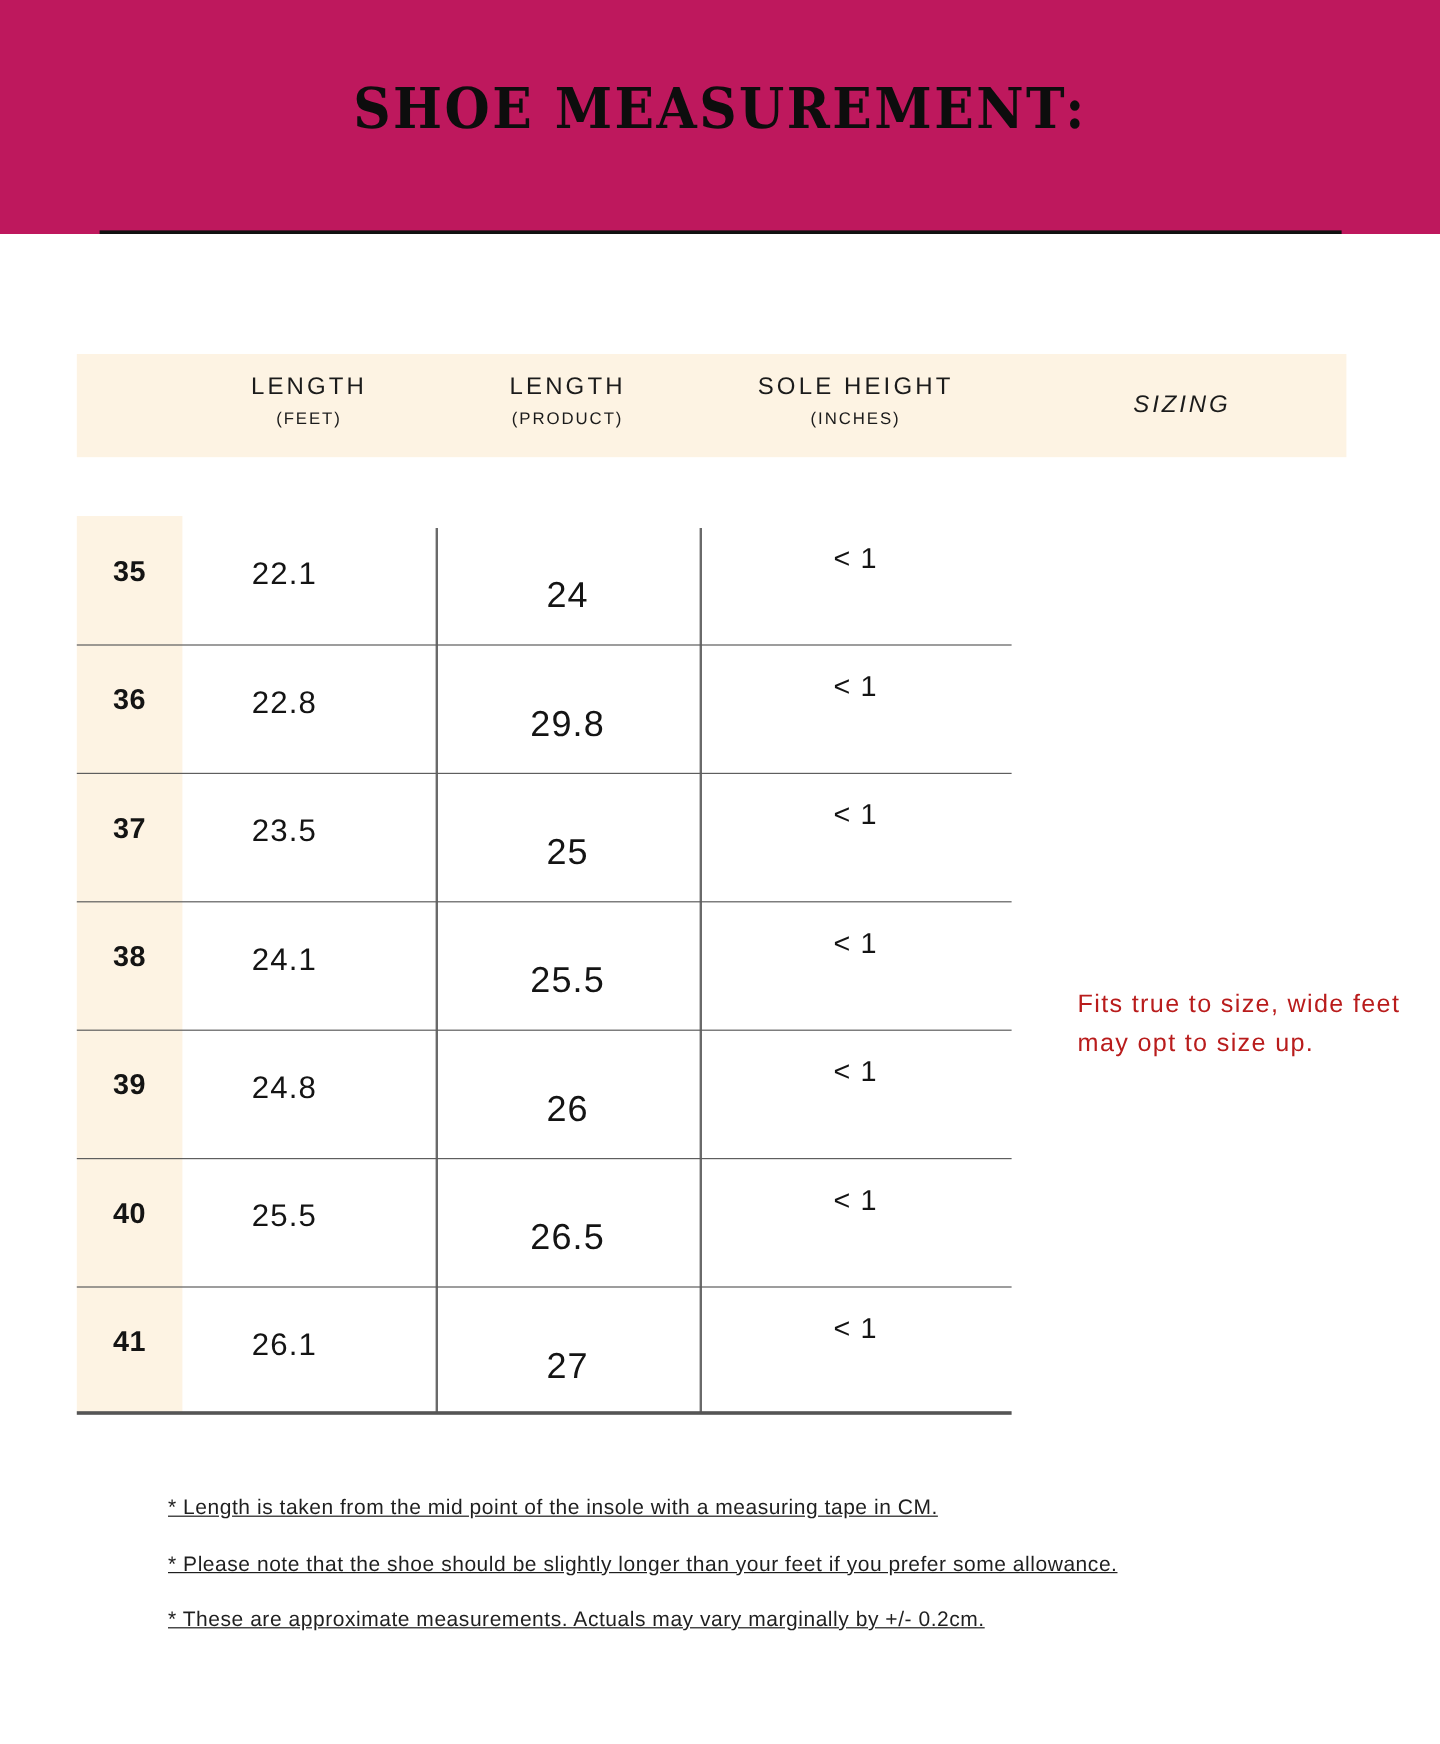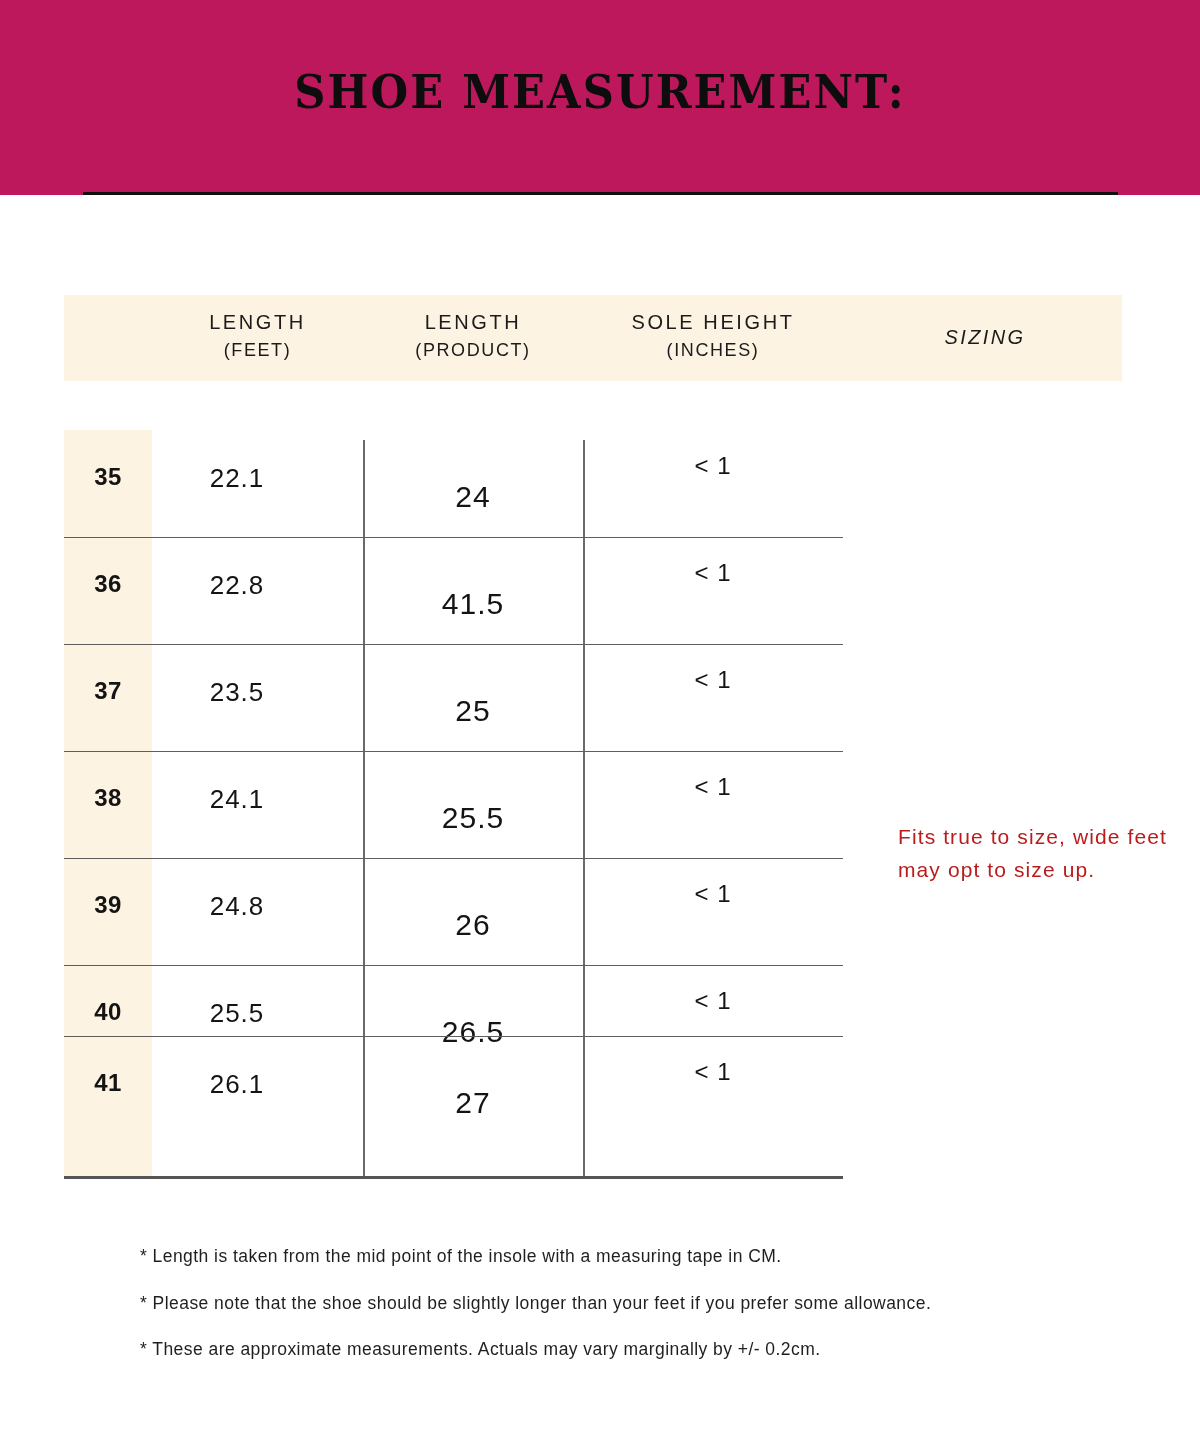--- a/index.html
+++ b/index.html
@@ -67,21 +67,21 @@
     display: block;
     font-size: 20px;
     letter-spacing: 2.6px;
     font-weight: 400;
     line-height: 1;
     white-space: nowrap;
   }
   .th .th-sub {
     display: block;
     margin-top: 9px;
-    font-size: 18px;
+    font-size: 14px;
     letter-spacing: 1.6px;
     font-weight: 400;
     line-height: 1;
     white-space: nowrap;
   }
   .th-len-feet   { left: 152px; top: 312px; width: 211px; }
   .th-len-prod   { left: 363px; top: 312px; width: 220px; }
   .th-sole       { left: 583px; top: 312px; width: 260px; }
   .th-sizing     { left: 860px; top: 327px; width: 250px; font-style: italic; }
   .th-sizing .th-main { letter-spacing: 2.4px; }
@@ -190,20 +190,21 @@
     top: 1248px;
     width: 1000px;
   }
   .footnote {
     font-size: 17.5px;
     letter-spacing: 0.45px;
     line-height: 1;
     color: #1f1f1f;
     margin-bottom: 29px;
     white-space: nowrap;
+    text-decoration: underline;
   }
 </style>
 </head>
 <body>
 
 <div class="header-band">
   <div class="page-title">SHOE MEASUREMENT:</div>
 </div>
 <div class="title-rule"></div>
 
@@ -236,21 +237,21 @@
       <div class="row first" style="top: 0px;">
         <div class="cell cell-size">35</div>
         <div class="cell cell-feet">22.1</div>
         <div class="cell cell-prod">24</div>
         <div class="cell cell-sole">&lt; 1</div>
       </div>
       <div class="row" style="top: 107px;">
         <div class="rowline"></div>
         <div class="cell cell-size">36</div>
         <div class="cell cell-feet">22.8</div>
-        <div class="cell cell-prod">41.5</div>
+        <div class="cell cell-prod">29.8</div>
         <div class="cell cell-sole">&lt; 1</div>
       </div>
       <div class="row" style="top: 214px;">
         <div class="rowline"></div>
         <div class="cell cell-size">37</div>
         <div class="cell cell-feet">23.5</div>
         <div class="cell cell-prod">25</div>
         <div class="cell cell-sole">&lt; 1</div>
       </div>
       <div class="row" style="top: 321px;">
@@ -267,21 +268,21 @@
         <div class="cell cell-prod">26</div>
         <div class="cell cell-sole">&lt; 1</div>
       </div>
       <div class="row" style="top: 535px;">
         <div class="rowline"></div>
         <div class="cell cell-size">40</div>
         <div class="cell cell-feet">25.5</div>
         <div class="cell cell-prod">26.5</div>
         <div class="cell cell-sole">&lt; 1</div>
       </div>
-      <div class="row" style="top: 606px; padding-left: 20px;">
+      <div class="row" style="top: 642px; padding-left: 20px;">
         <div class="rowline"></div>
         <div class="cell cell-size">41</div>
         <div class="cell cell-feet">26.1</div>
         <div class="cell cell-prod">27</div>
         <div class="cell cell-sole">&lt; 1</div>
       </div>
     </div>
   <div class="bottom-border"></div>
 </div>
 

